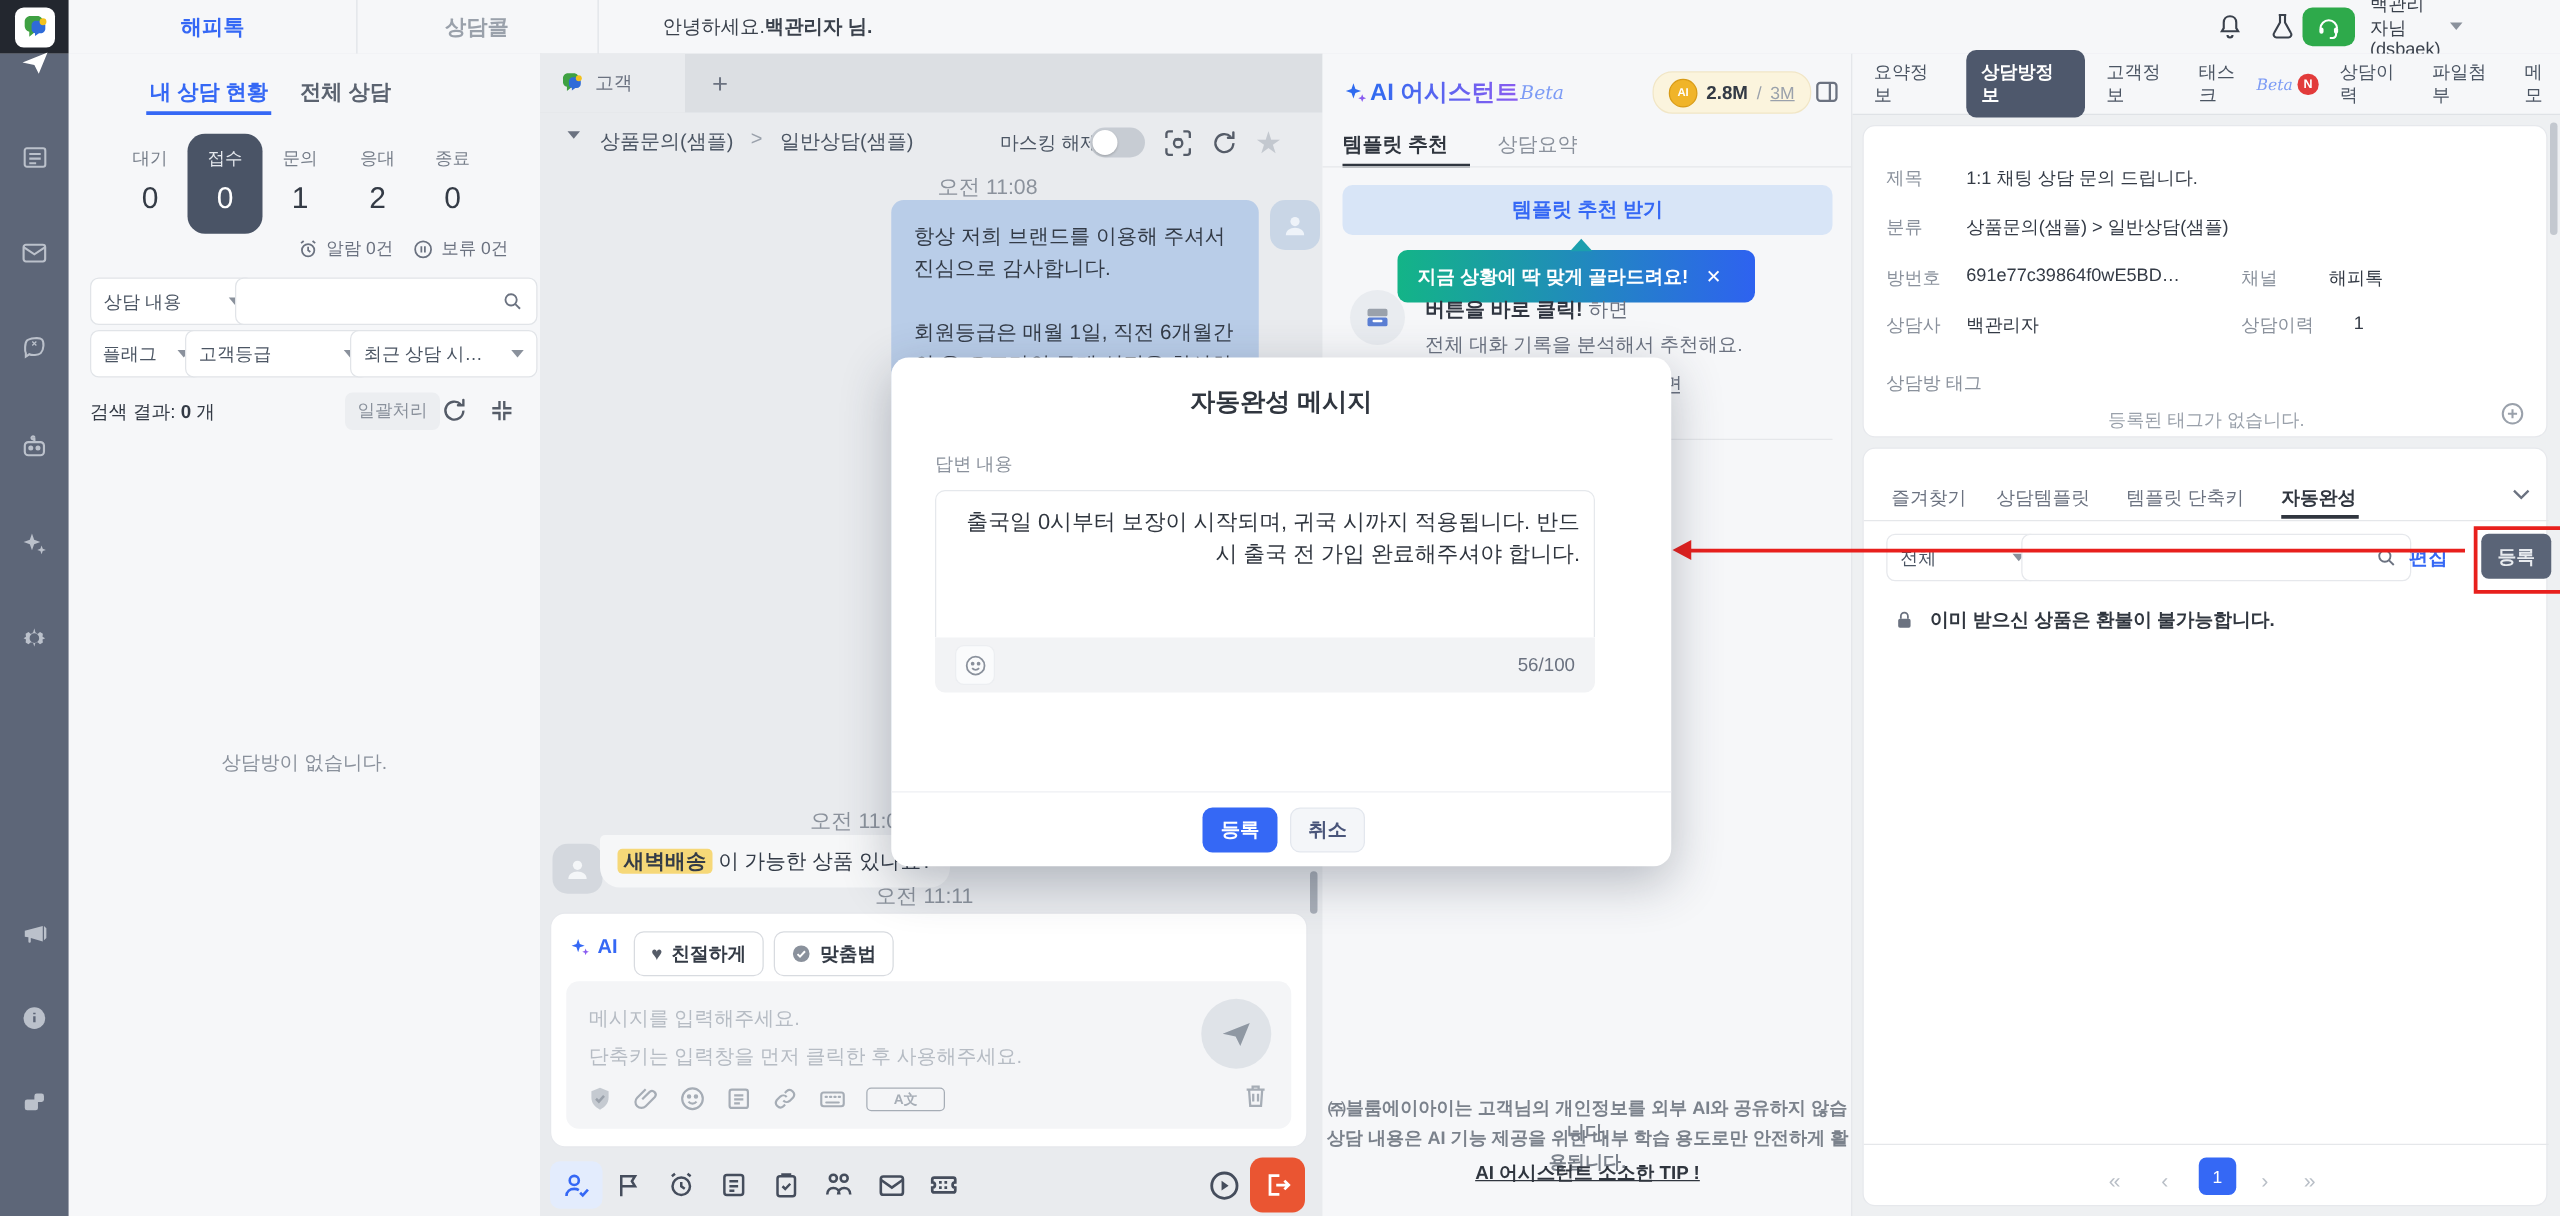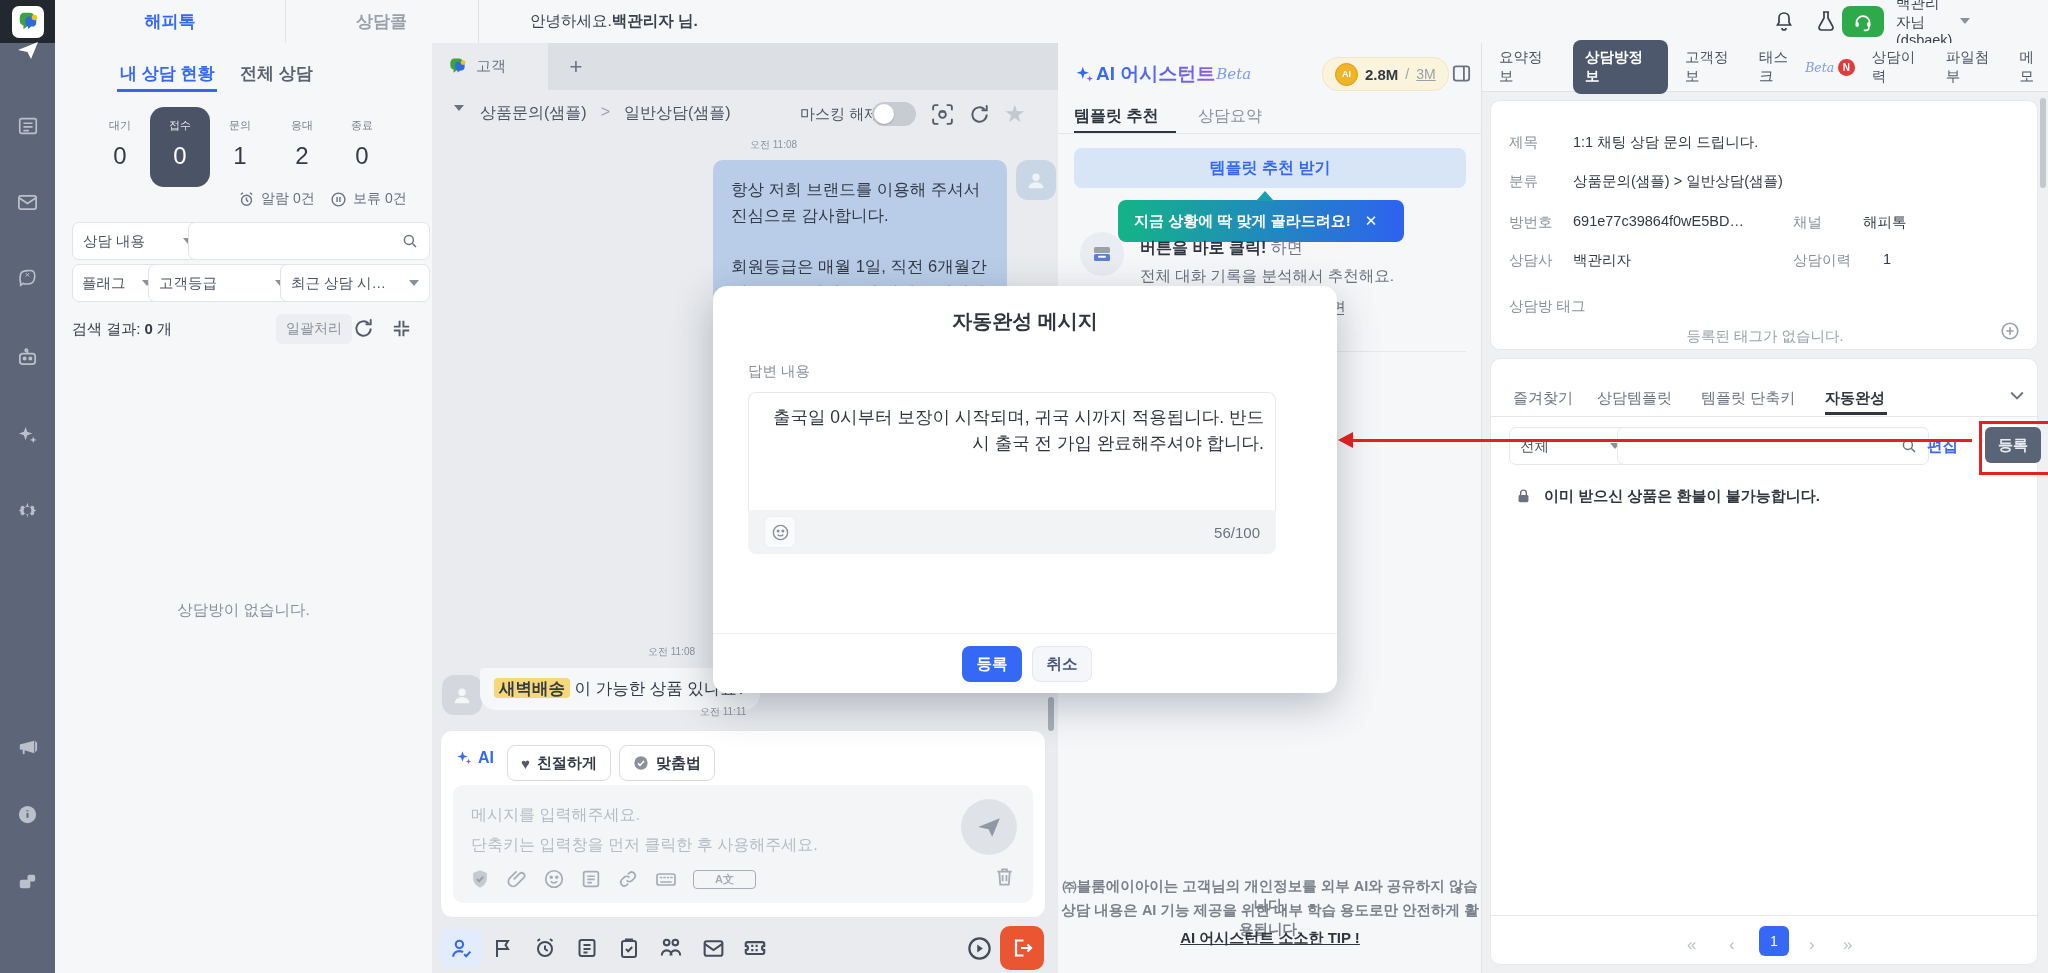--- a/index.html
+++ b/index.html
@@ -19,33 +19,33 @@
   .green-btn{position:absolute;left:1842px;top:6px;width:42px;height:31px;background:#2eaa4b;border-radius:8px;display:flex;align-items:center;justify-content:center;}
   .user-chip{position:absolute;left:1896px;top:0;height:42px;display:flex;align-items:center;font-size:14.5px;color:#3a414c;gap:8px;}
 
   
   .sidebar{left:0;top:43px;width:55px;height:930px;background:#5d6678;}
   .sb-ico{position:absolute;left:0;width:55px;height:40px;display:flex;align-items:center;justify-content:center;color:#ccd1da;opacity:.85;}
 
   
   .left-panel{left:55px;top:43px;width:377px;height:930px;background:#f6f7f9;border-right:1px solid #dfe2e6;}
   .lp-tab{position:absolute;font-size:17px;font-weight:bold;}
-  .counter-label{font-size:11px;color:#757d89;text-align:center;}
+  .counter-label{font-size:14px;color:#757d89;text-align:center;}
   .counter-num{font-size:24px;color:#343b46;text-align:center;margin-top:9px;}
   .box{position:absolute;background:#fff;border:1px solid #e1e4e8;border-radius:7px;display:flex;align-items:center;font-size:14.5px;color:#4b5563;}
   .caret{width:0;height:0;border-left:5px solid transparent;border-right:5px solid transparent;border-top:6px solid #8a919c;}
   .small-gray{font-size:14px;color:#6b7280;}
 
   
   .chat-panel{left:432px;top:43px;width:626px;height:930px;background:#e9ebee;}
   .chat-tabbar{position:absolute;left:0;top:0;width:626px;height:47px;background:#dcdfe3;}
   .chat-tab{position:absolute;left:0;top:0;width:116px;height:47px;background:#e9ebee;display:flex;align-items:center;gap:9px;padding-left:16px;box-sizing:border-box;font-size:15px;color:#6b7280;}
   .bubble-agent{position:absolute;left:281px;top:117px;width:294px;min-height:500px;background:#b9cde8;border-radius:10px;padding:17px 18px;box-sizing:border-box;font-size:16.5px;line-height:1.55;color:#333b47;}
   .avatar{position:absolute;width:40px;height:40px;border-radius:12px;display:flex;align-items:center;justify-content:center;}
-  .time{position:absolute;font-size:10px;color:#8b929c;}
+  .time{position:absolute;font-size:17px;color:#8b929c;}
   .bubble-cust{position:absolute;left:48px;top:625px;background:#f6f7f8;border-radius:4px 16px 16px 16px;padding:10px 14px;font-size:16.5px;color:#333b47;white-space:nowrap;}
   .tag-y{background:#f6d878;border-radius:4px;padding:1px 5px;font-weight:bold;}
   .composer{position:absolute;left:8px;top:687px;width:606px;height:188px;background:#fff;border:1px solid #e6e8ec;border-radius:12px;box-sizing:border-box;}
   .chip-btn{position:absolute;top:14px;height:34px;background:#fff;border:1px solid #d8dbe0;border-radius:8px;display:flex;align-items:center;gap:7px;padding:0 13px;font-size:15px;color:#343b46;font-weight:bold;}
   .inner-input{position:absolute;left:12px;top:54px;width:580px;height:118px;background:#f4f5f7;border-radius:10px;}
   .ph{font-size:16px;color:#b6bcc4;}
   .send-circle{position:absolute;left:508px;top:14px;width:56px;height:56px;border-radius:50%;background:#dfe3e8;display:flex;align-items:center;justify-content:center;}
   .chat-toolbar{position:absolute;left:8px;top:882px;width:606px;height:46px;display:flex;align-items:center;}
   .ct-ico{width:42px;display:flex;justify-content:center;color:#454d5c;}
 

